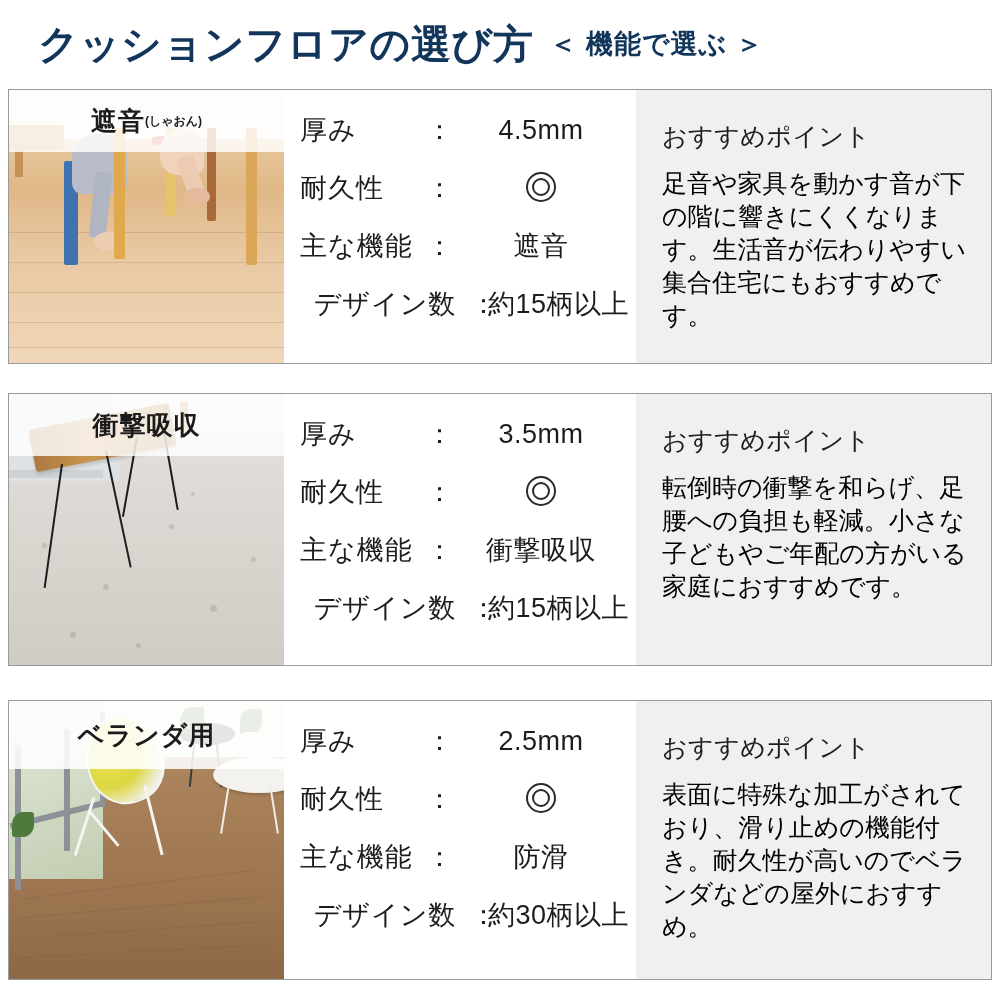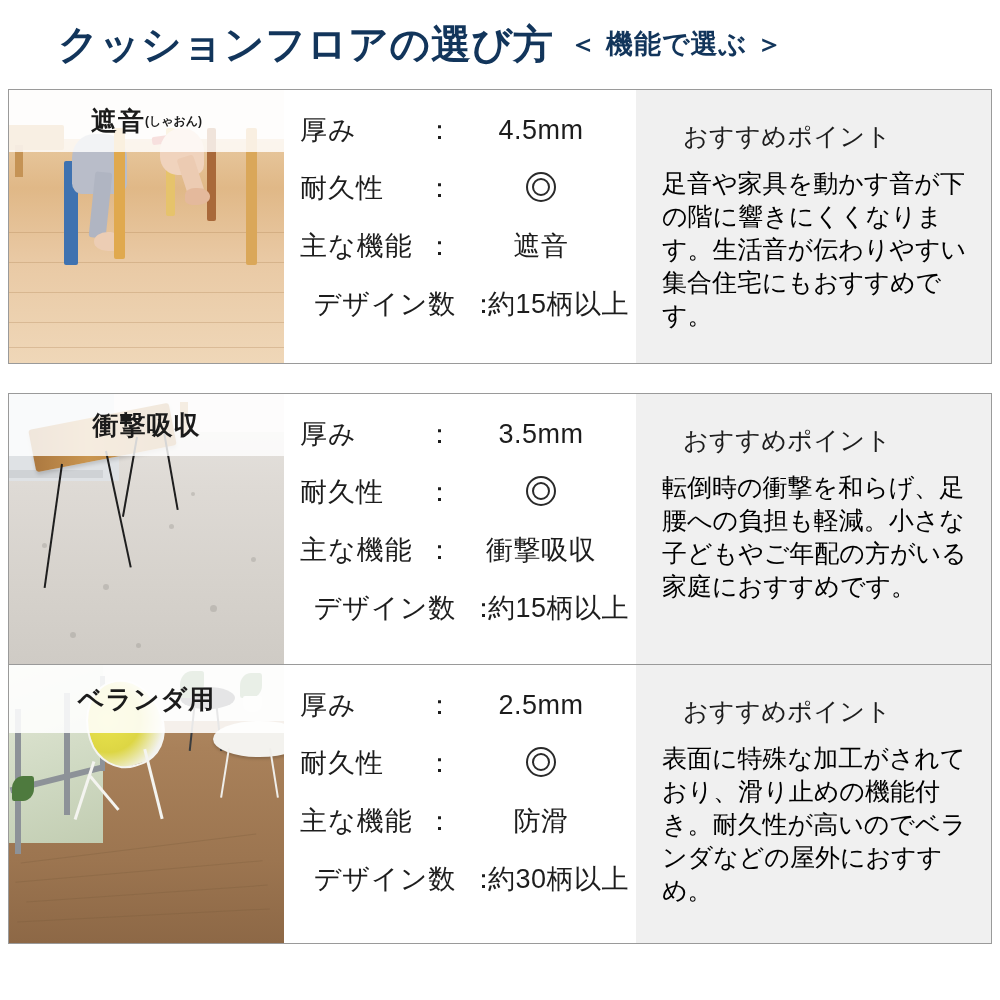--- a/index.html
+++ b/index.html
@@ -14,21 +14,21 @@
     width: 1000px; height: 1000px;
     background: #ffffff;
   }
 
   
   .header {
     position: absolute;
     left: 0; top: 0;
     width: 1000px; height: 88px;
     display: flex; align-items: center;
-    padding-left: 58px;
+    padding-left: 38px;
   }
   .title-main {
     font-size: 40px;
     font-weight: bold;
     color: #123456;
     color: #12355b;
     letter-spacing: 0.5px;
     line-height: 1;
     white-space: nowrap;
   }
@@ -46,21 +46,21 @@
     position: absolute;
     left: 8px;
     width: 984px;
     border: 1px solid #9a9a9a;
     background: #ffffff;
     display: flex;
     overflow: hidden;
   }
   #card-0 { top: 89px;  height: 275px; }
   #card-1 { top: 393px; height: 273px; }
-  #card-2 { top: 664px; height: 280px; }
+  #card-2 { top: 700px; height: 280px; }
 
   
   .photo {
     position: relative;
     width: 275px;
     flex: 0 0 275px;
     overflow: hidden;
   }
   .photo-badge {
     position: absolute;
@@ -205,21 +205,20 @@
     flex: 1 1 auto;
     background: #f0f0f0;
     padding: 30px 24px 10px 26px;
   }
   .reco-head {
     font-size: 25px;
     color: #1d1d1d;
     letter-spacing: 0.5px;
     margin-bottom: 14px;
     white-space: nowrap;
-    margin-left: 21px;
   }
   .reco-body {
     font-size: 25px;
     line-height: 1.32;
     color: #000000;
     letter-spacing: 0px;
   }
 </style>
 </head>
 <body>

